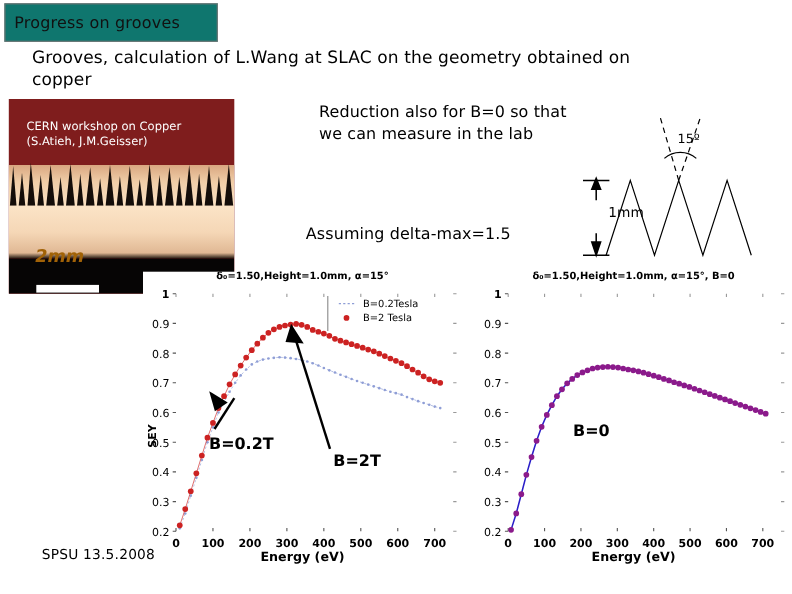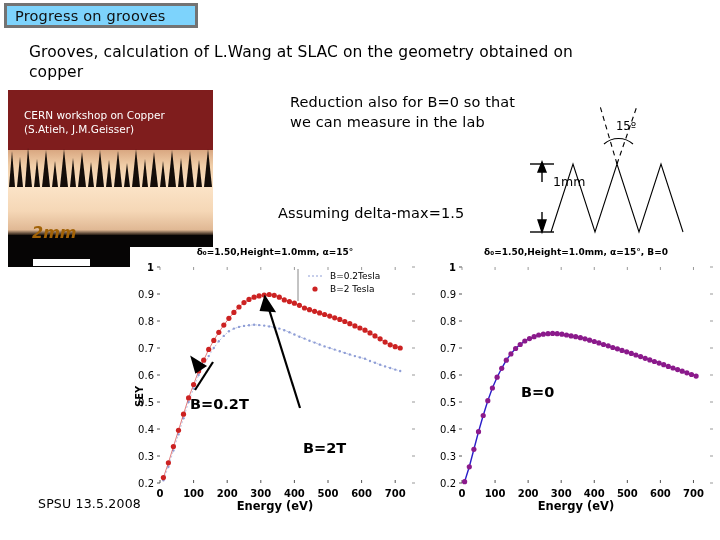--- a/index.html
+++ b/index.html
@@ -15,23 +15,23 @@
     font-family: "DejaVu Sans", sans-serif;
     color: #000;
   }
 
   
   #title-banner {
     position: absolute;
     left: 4px;
     top: 3px;
     width: 194px;
-    height: 25px;
-    background: #7dd3fc;
-    border: 3px solid #737373;
+    height: 35px;
+    background: #0f766e;
+    border: 1px solid #737373;
     box-sizing: border-box;
     display: flex;
     align-items: center;
     padding-left: 8px;
   }
   #title-banner span {
     font-size: 14.5px;
     letter-spacing: 0.2px;
     color: #111;
   }
@@ -140,21 +140,21 @@
   }
   #angle-box {
     position: absolute;
     left: 96px;
     top: 27px;
     font-size: 11.5px;
   }
   #mm-label {
     position: absolute;
     left: 33px;
-    top: 82px;
+    top: 93px;
     font-size: 12.5px;
   }
 
   
   .chart {
     position: absolute;
     background: #ffffff;
   }
   #chart-left  { left: 130px; top: 247px; width: 290px; height: 268px; }
   #chart-right { left: 432px; top: 247px; width: 288px; height: 268px; }
@@ -191,21 +191,21 @@
   }
 
   .annot {
     position: absolute;
     font-size: 14.5px;
     font-weight: bold;
     color: #000;
     white-space: nowrap;
   }
   #annot-b02 { left: 190px; top: 396px; }
-  #annot-b2  { left: 303px; top: 412px; margin-top: 28px; }
+  #annot-b2  { left: 303px; top: 412px; }
   #annot-b0  { left: 521px; top: 384px; }
 
   
   #footer {
     position: absolute;
     left: 38px;
     top: 496px;
     font-size: 12.5px;
     letter-spacing: 0.2px;
   }

